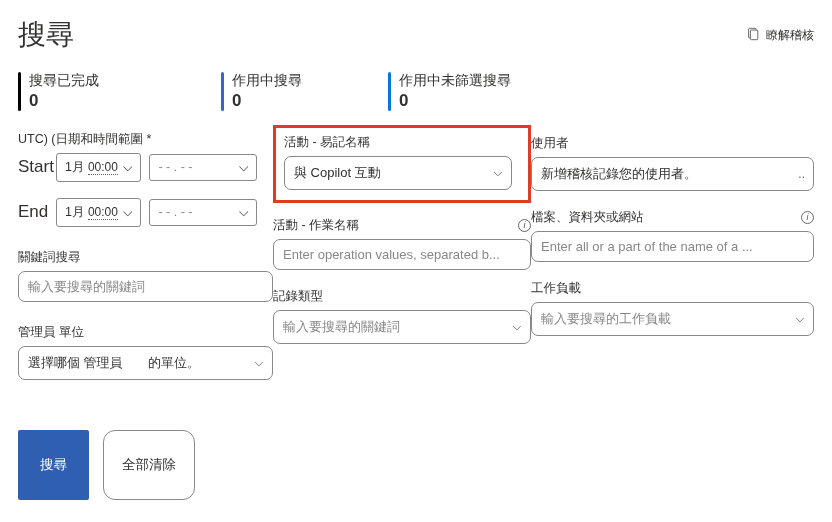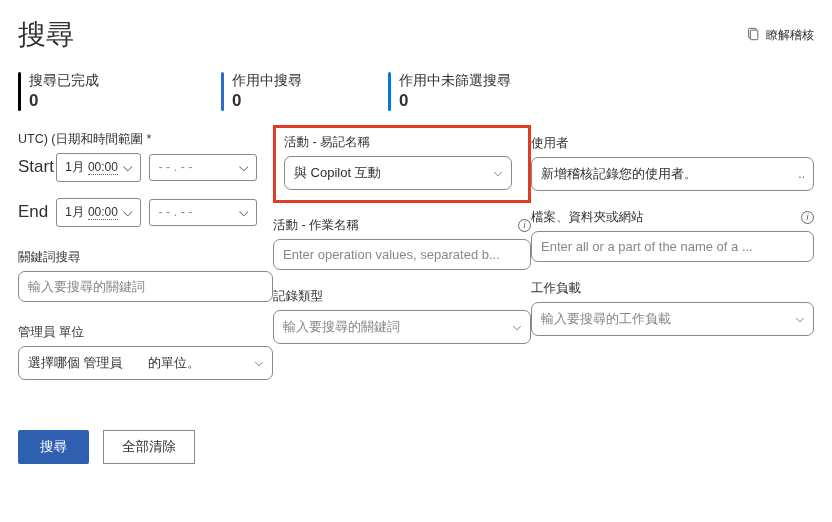--- a/index.html
+++ b/index.html
@@ -68,21 +68,21 @@
   .col-left .field { margin-bottom: 22px; }
 
   .actions { display: flex; gap: 14px; margin-top: 28px; }
   .btn-primary {
     background: #2e5fb0; color: #fff; border: none;
     padding: 8px 22px; font-size: 13.5px; border-radius: 2px;
     font-family: inherit;
   }
   .btn-secondary {
     background: #fff; color: #323130; border: 1px solid #8a8886;
-    padding: 7px 18px; font-size: 13.5px; border-radius: 0;
+    padding: 25px 18px; font-size: 13.5px; border-radius: 12px;
     font-family: inherit;
   }
 </style>
 </head>
 <body>
 
 <div class="header-row">
   <h1 class="page-title">搜尋</h1>
   <div class="learn-link">
     <span>

